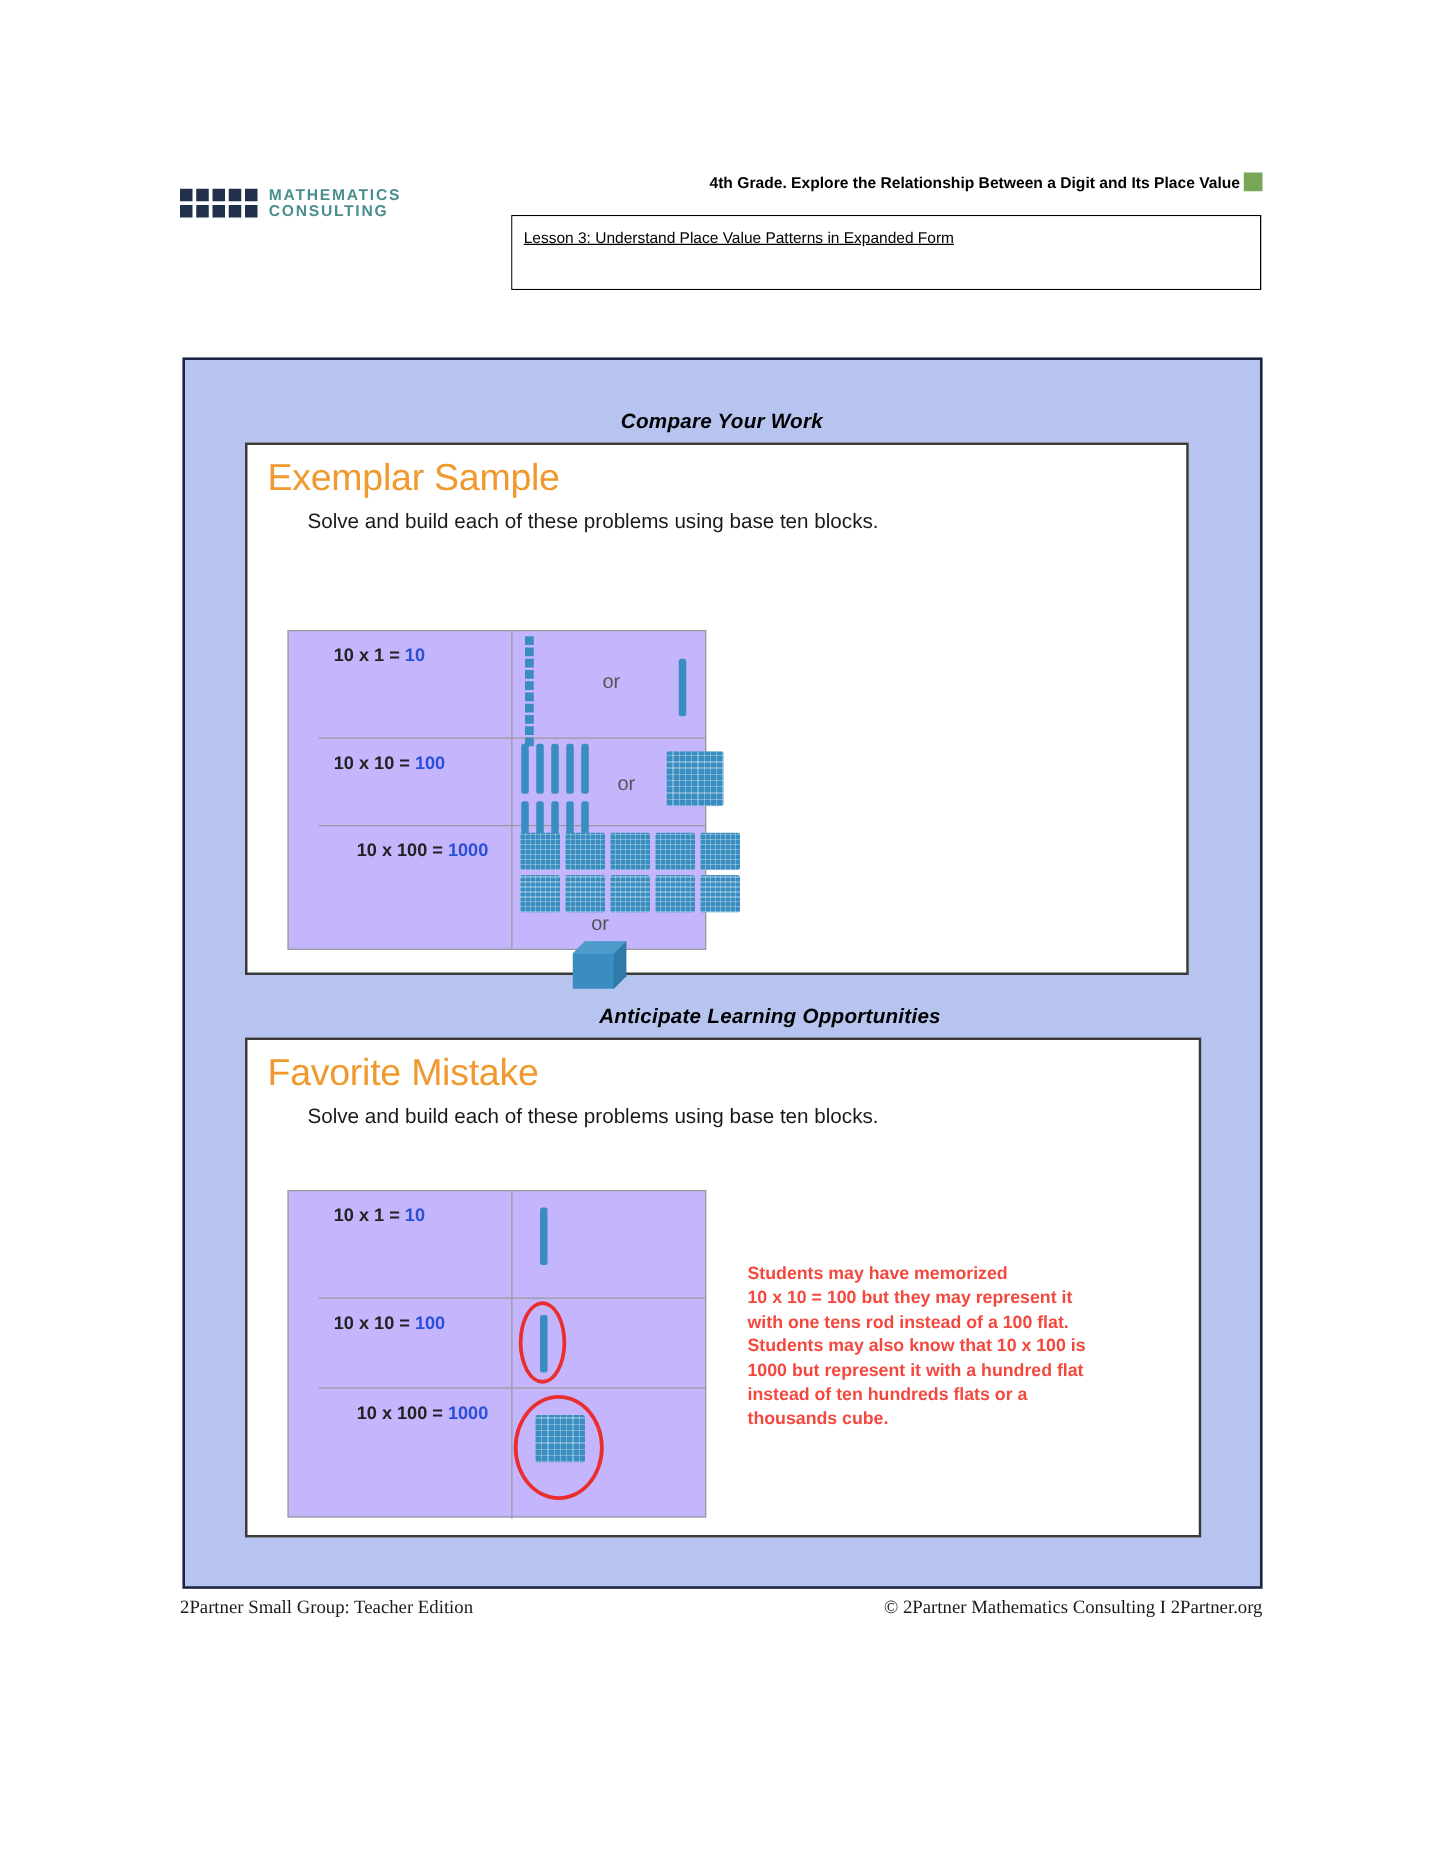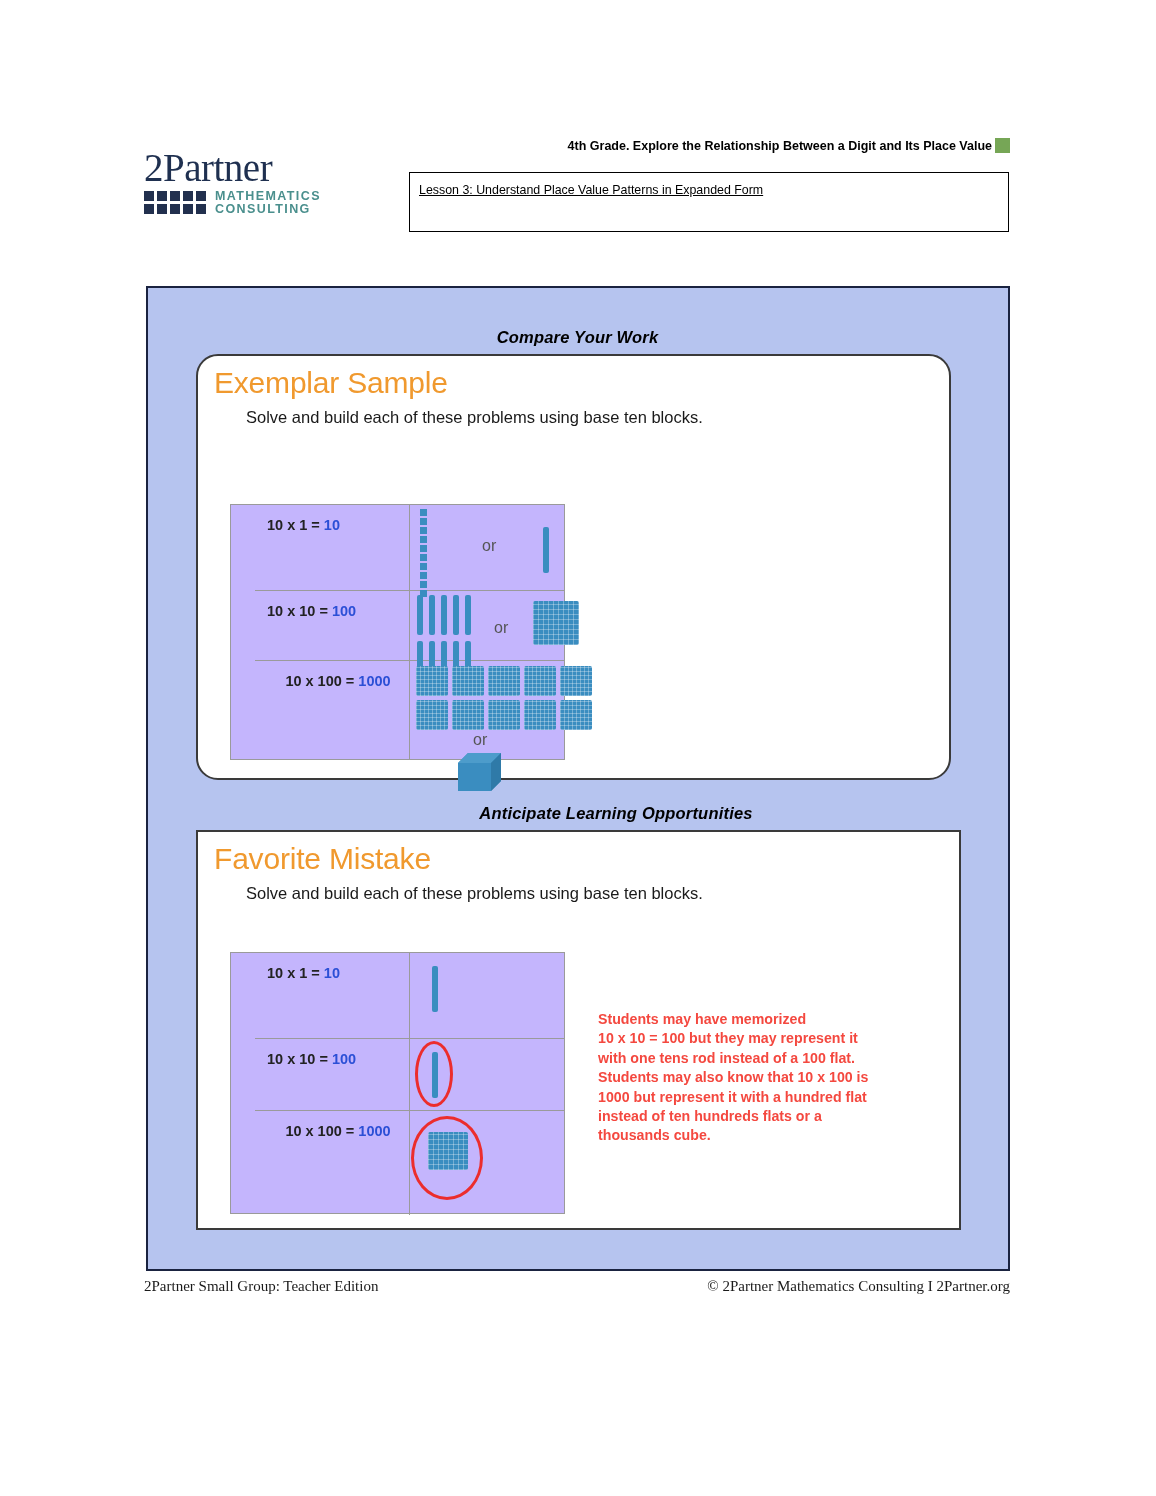--- a/index.html
+++ b/index.html
@@ -271,21 +271,20 @@
     font-size: 15px;
     color: #1a1a1a;
   }
 </style>
 </head>
 <body>
 
 <div class="header-zone">
 
   <div class="logo">
-    <div class="logo-word">2Partner</div>
     <div class="logo-lower">
       <div class="logo-grid">
         <i></i>
           <i></i>
           <i></i>
           <i></i>
           <i></i>
           <i></i>
           <i></i>
           <i></i>
@@ -306,21 +305,21 @@
 
   <div class="lesson-tabs">
     <div class="lesson-tab">Lesson 3: Understand Place Value Patterns in Expanded Form</div>
   </div>
 </div>
 
 <div class="panel">
 
   <div class="section-title" style="position:absolute;left:0;top:40px;width:859px;">Compare Your Work</div>
 
-  <div class="card" style="position:absolute;left:48px;top:66px;width:755px;height:426px;border-radius:22px;">
+  <div class="card" style="position:absolute;left:48px;top:66px;width:755px;height:426px;">
 
     <div class="card-heading">Exemplar Sample</div>
     <div class="card-instruction">Solve and build each of these problems using base ten blocks.</div>
 
     <div class="ptable" style="position:absolute;left:32px;top:148px;width:335px;height:256px;">
 
       <div class="prow" style="height:86px;">
         <div class="pcell-label">
           <span>10 x 1 = </span><span class="ans">10</span>
         </div>

